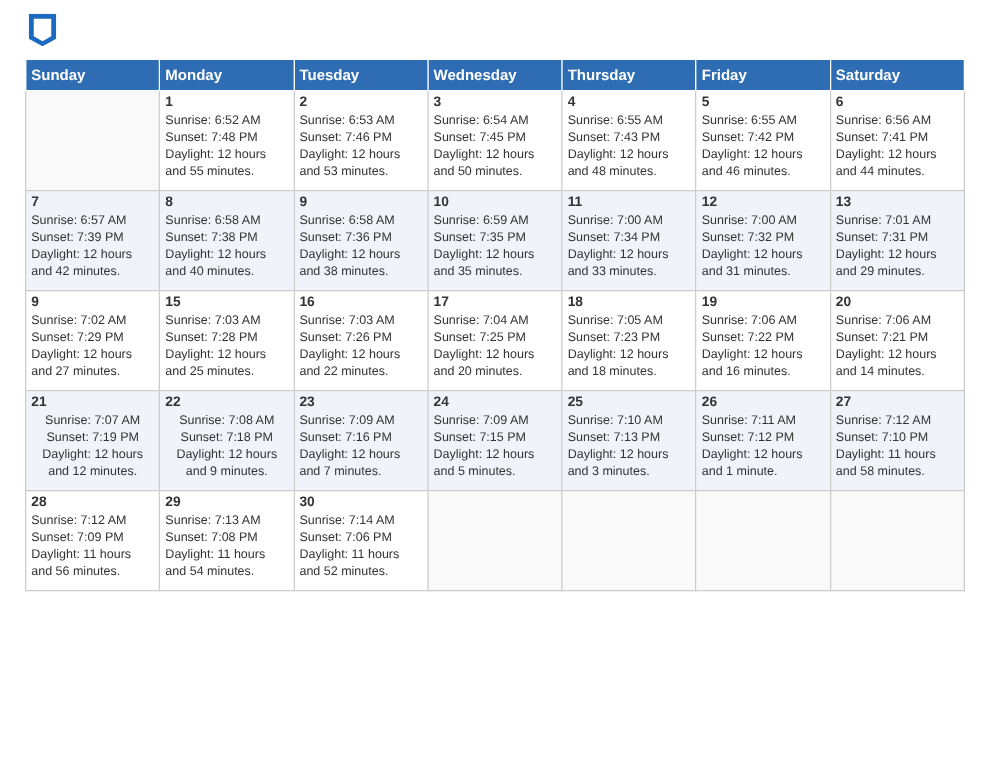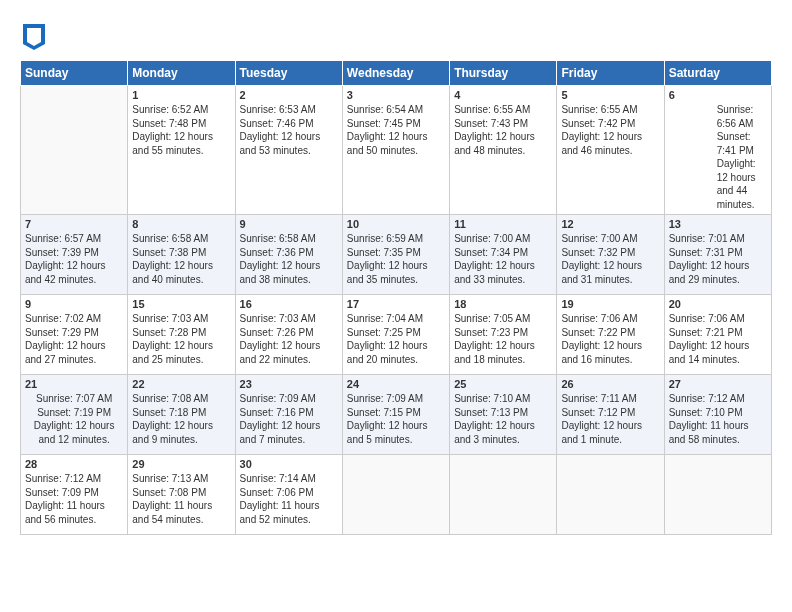--- a/index.html
+++ b/index.html
@@ -7,21 +7,21 @@
       font-family: Arial, sans-serif;
       background: #fff;
       width: 792px;
       height: 612px;
       overflow: hidden;
     }
     .page {
       width: 792px;
       height: 612px;
       background: #fff;
-      padding: 28px 20px;
+      padding: 15px 20px;
     }
     .header {
       display: flex;
       justify-content: space-between;
       align-items: flex-start;
       margin-bottom: 10px;
     }
     .logo {
       display: flex;
       align-items: center;
@@ -157,21 +157,21 @@
           </td>
           <td>
             <span class="day-num">5</span>
             <div class="day-info" style="white-space: pre-line;">Sunrise: 6:55 AM
 Sunset: 7:42 PM
 Daylight: 12 hours
 and 46 minutes.</div>
           </td>
           <td>
             <span class="day-num">6</span>
-            <div class="day-info" style="white-space: pre-line; margin-left: 48px;">Sunrise: 6:56 AM
+            <div class="day-info" style="white-space: pre-line;">Sunrise: 6:56 AM
 Sunset: 7:41 PM
 Daylight: 12 hours
 and 44 minutes.</div>
           </td>
         </tr>
         <tr>
           <td>
             <span class="day-num">7</span>
             <div class="day-info" style="white-space: pre-line;">Sunrise: 6:57 AM
 Sunset: 7:39 PM
@@ -275,21 +275,21 @@
         <tr>
           <td>
             <span class="day-num">21</span>
             <div class="day-info" style="white-space: pre-line; text-align: center;">Sunrise: 7:07 AM
 Sunset: 7:19 PM
 Daylight: 12 hours
 and 12 minutes.</div>
           </td>
           <td>
             <span class="day-num">22</span>
-            <div class="day-info" style="white-space: pre-line;">Sunrise: 7:08 AM
+            <div class="day-info" style="white-space: pre-line; text-align: center;">Sunrise: 7:08 AM
 Sunset: 7:18 PM
 Daylight: 12 hours
 and 9 minutes.</div>
           </td>
           <td>
             <span class="day-num">23</span>
             <div class="day-info" style="white-space: pre-line;">Sunrise: 7:09 AM
 Sunset: 7:16 PM
 Daylight: 12 hours
 and 7 minutes.</div>

